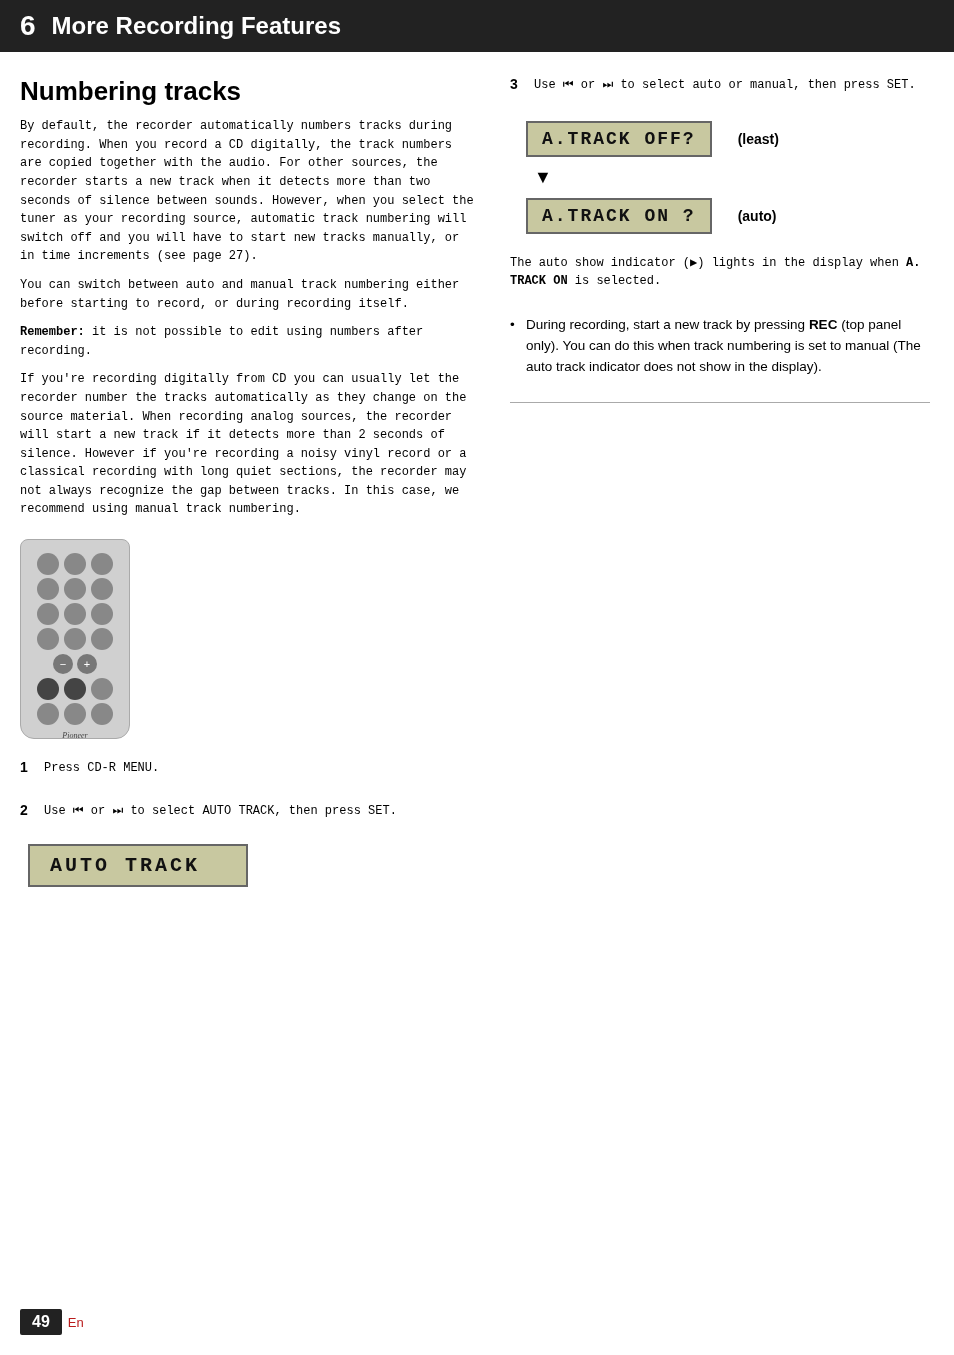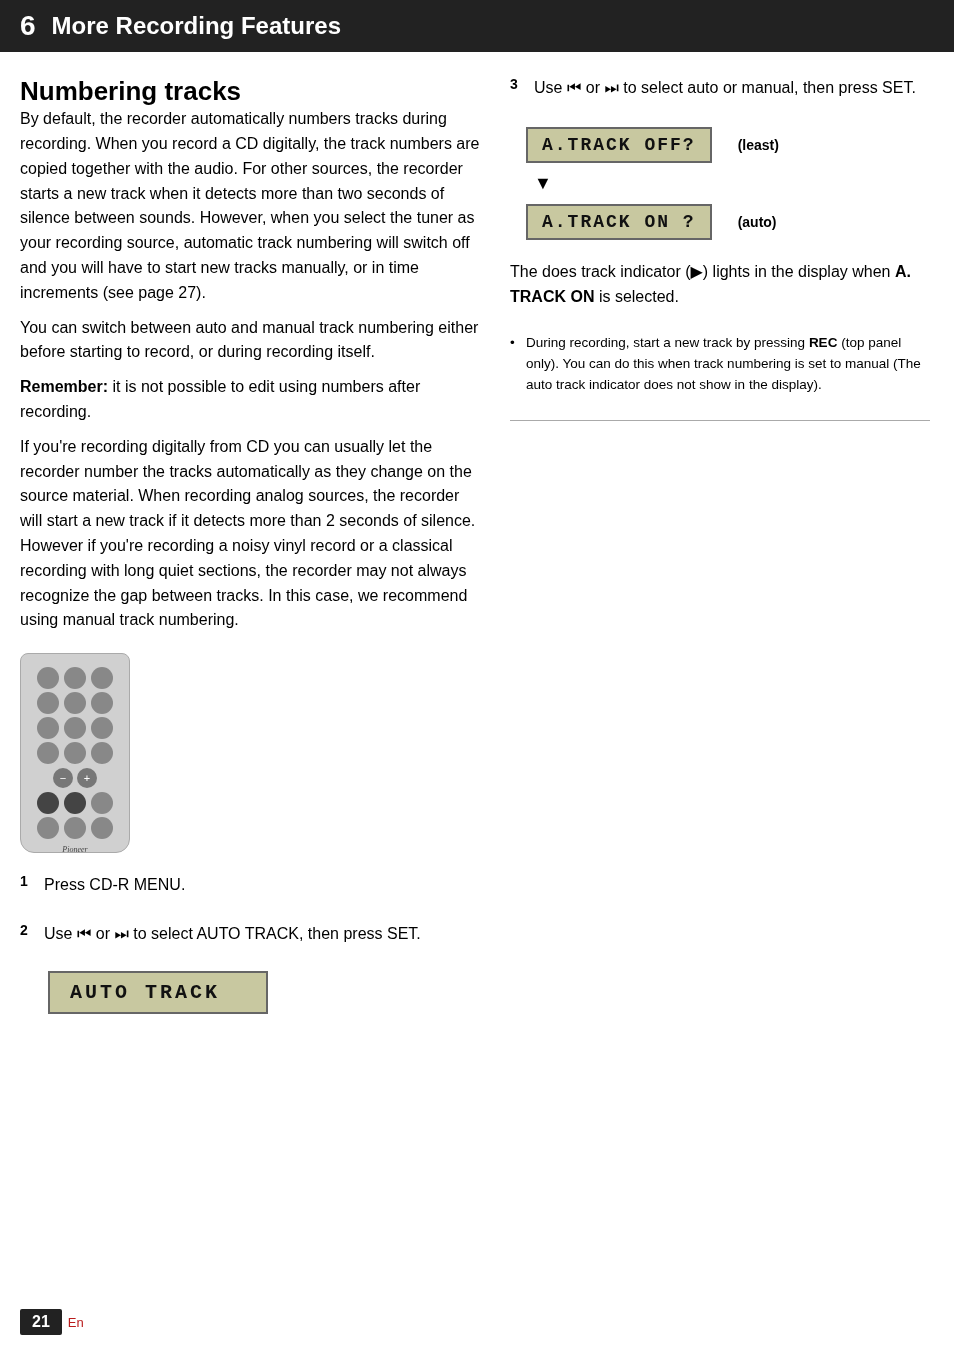--- a/index.html
+++ b/index.html
@@ -47,27 +47,29 @@
     
     .right-col {
       flex: 1;
       max-width: 420px;
       padding-top: 0;
     }
 
     .section-title {
       font-size: 26px;
       font-weight: bold;
+      margin-bottom: 10px;
       line-height: 1.2;
     }
 
     .body-text {
-      font-size: 16px;
+      font-size: 12px;
       line-height: 1.55;
       margin-bottom: 10px;
+      font-family: Liberation Mono, monospace;
     }
 
     .bold-label {
       font-weight: bold;
     }
 
     
     .remote-container {
       margin: 20px 0;
       display: flex;
@@ -310,21 +312,21 @@
       </div>
     </div>
 
     <div class="step">
       <div class="step-inline">
         <span class="step-num-bold">2</span>
         <span class="step-content body-text">
           Use ⏮ or ⏭ to select AUTO TRACK, then press SET.
         </span>
       </div>
-      <div style="margin-top:8px; margin-left:28px;">
+      <div style="margin-top:8px; margin-left:8px;">
         <div class="auto-track-display">AUTO  TRACK</div>
       </div>
     </div>
   </div>
 
   <div class="right-col">
 
     <div class="step">
       <div class="step-inline">
         <span class="step-num-bold">3</span>
@@ -341,31 +343,31 @@
         <div style="margin-left:14px;">
           <span class="arrow-down">▼</span>
         </div>
         <div class="lcd-row">
           <div class="lcd-display">A.TRACK  ON ?</div>
           <span class="lcd-label">(auto)</span>
         </div>
       </div>
 
       <p class="body-text" style="margin-top:14px;">
-        <span>The does track indicator (▶) lights in the display when </span><span class="bold-label">A. TRACK ON</span><span> is selected.</span>
+        <span>The auto show indicator (▶) lights in the display when </span><span class="bold-label">A. TRACK ON</span><span> is selected.</span>
       </p>
 
       <ul class="bullet-list">
         <li>
           During recording, start a new track by pressing <span class="bold-label">REC</span> (top panel only). You can do this when track numbering is set to manual (The auto track indicator does not show in the display).
         </li>
       </ul>
 
       <hr class="section-divider">
     </div>
   </div>
 
 </div>
 
 <div class="page-footer">
-  <div class="page-num-box">21</div>
+  <div class="page-num-box">49</div>
   <span class="page-lang">En</span>
 </div>
 
 </body></html>

